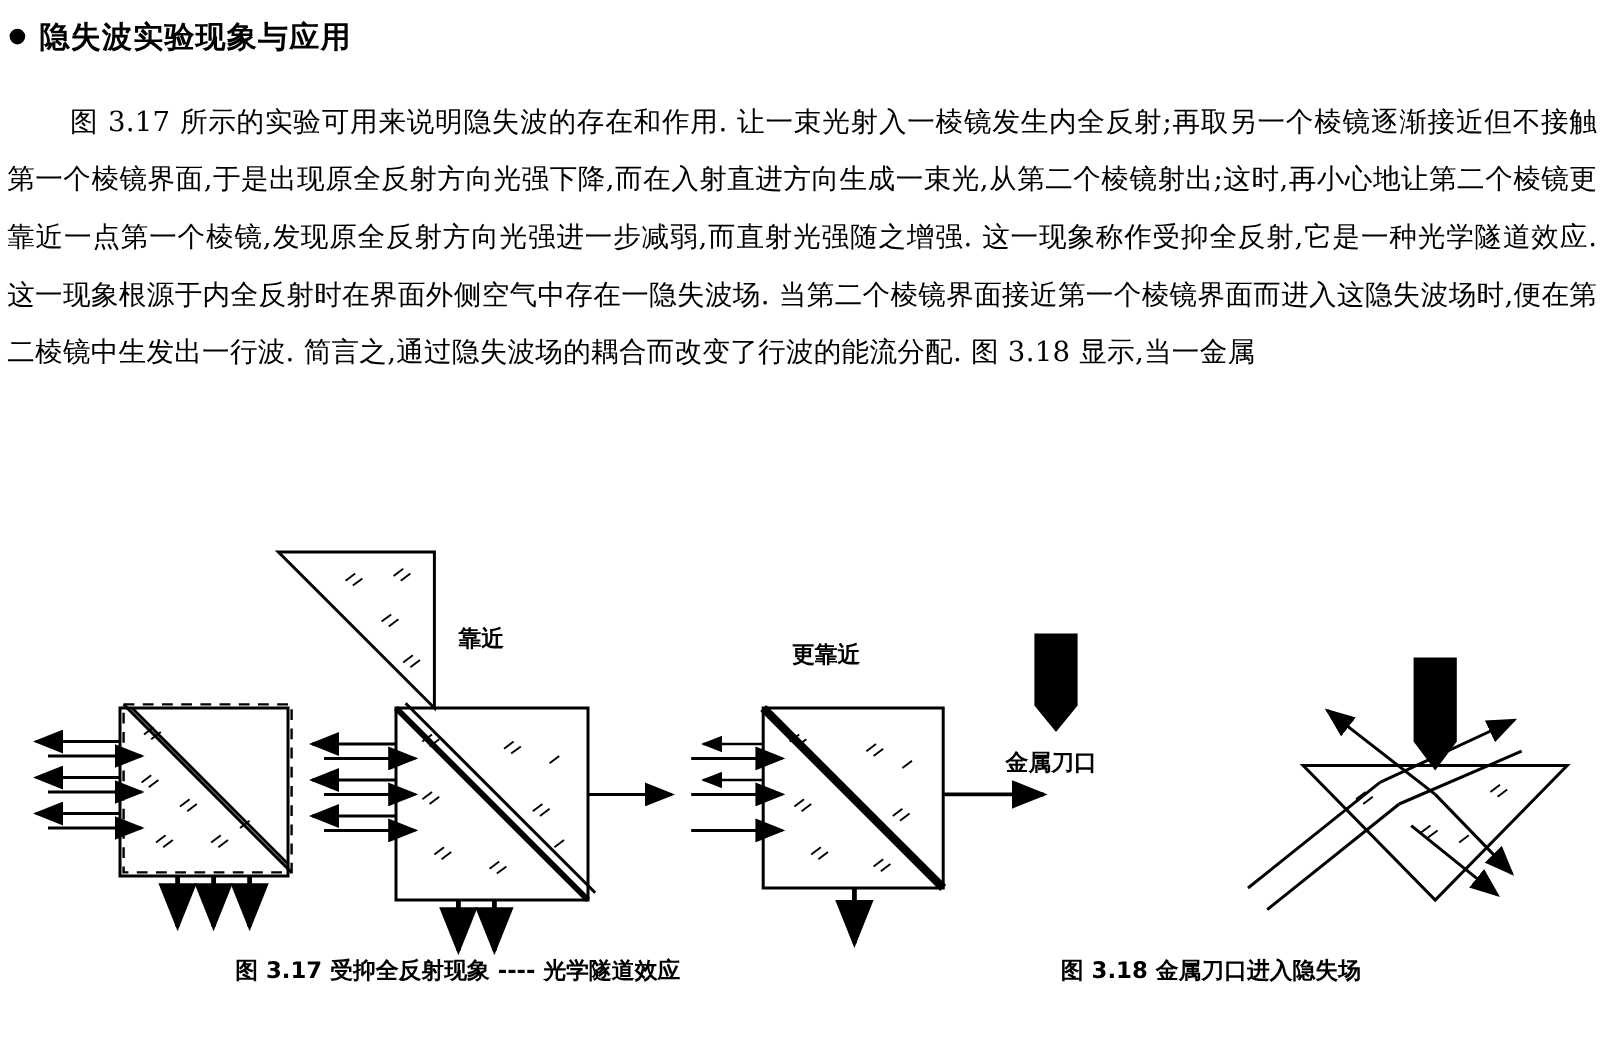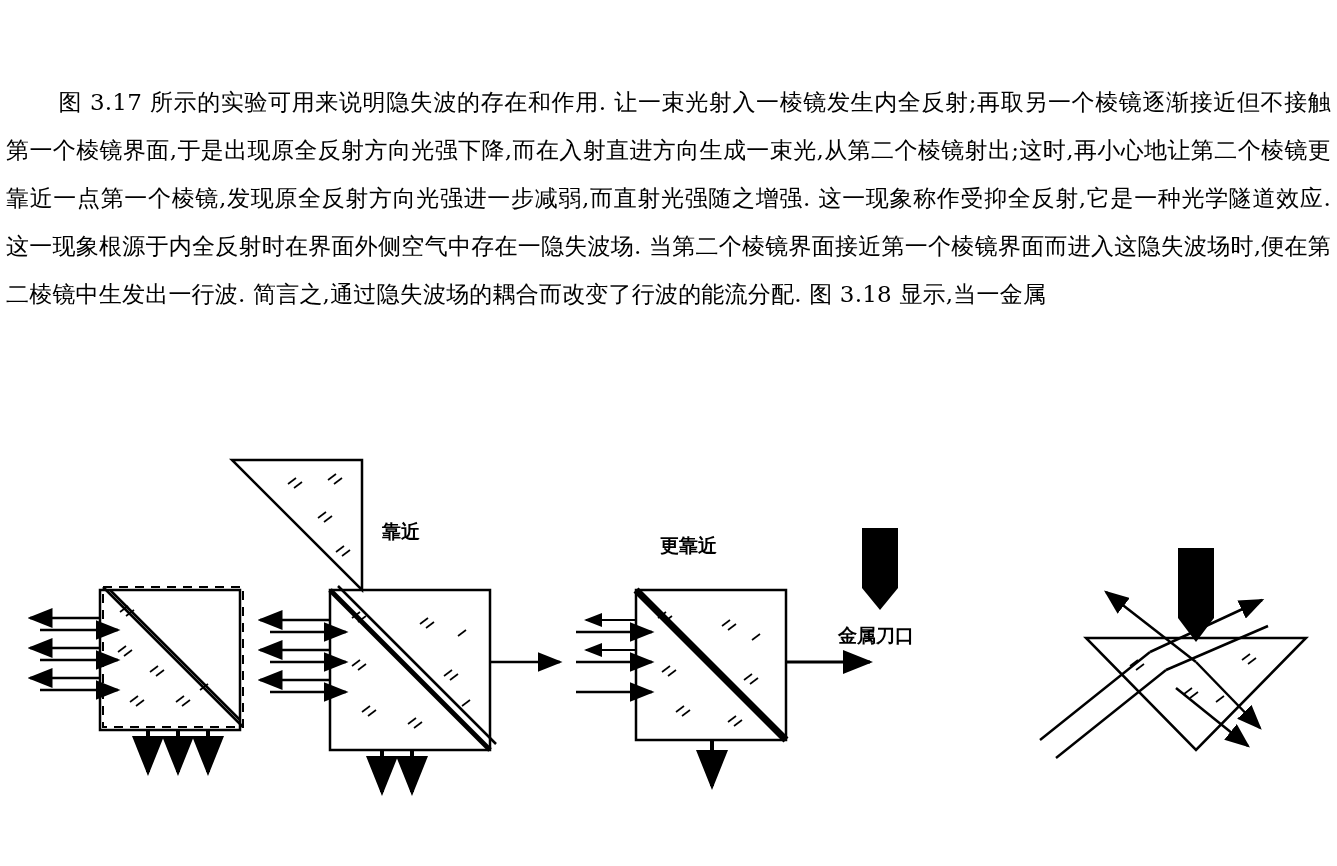--- a/index.html
+++ b/index.html
@@ -86,20 +86,24 @@
     font-family: "DejaVu Sans", sans-serif;
     font-weight: bold;
     font-size: 19px;
   }
 </style>
 </head>
 <body>
 
 <div class="page">
 
+  <div class="heading">
+    <span class="bullet"></span>
+    <span class="heading-text">隐失波实验现象与应用</span>
+  </div>
 
   <div class="body-text"><span class="indent"></span><span>图 3.17 所示的实验可用来说明隐失波的存在和作用. 让一束光射入一棱镜发生内全反射;再取另一个棱镜逐渐接近但不接触第一个棱镜界面,于是出现原全反射方向光强下降,而在入射直进方向生成一束光,从第二个棱镜射出;这时,再小心地让第二个棱镜更靠近一点第一个棱镜,发现原全反射方向光强进一步减弱,而直射光强随之增强. 这一现象称作受抑全反射,它是一种光学隧道效应. 这一现象根源于内全反射时在界面外侧空气中存在一隐失波场. 当第二个棱镜界面接近第一个棱镜界面而进入这隐失波场时,便在第二棱镜中生发出一行波. 简言之,通过隐失波场的耦合而改变了行波的能流分配. 图 3.18 显示,当一金属</span></div>
 
   <div class="figures">
     <svg class="fig-svg" width="1337" height="380" viewBox="0 0 1337 380">
       <defs>
         <marker id="ar" markerWidth="10" markerHeight="8" refX="9" refY="4" orient="auto">
           <polygon points="0,0 10,4 0,8" fill="#000"></polygon>
         </marker>
         <marker id="arS" markerWidth="9" markerHeight="7" refX="8" refY="3.5" orient="auto">
@@ -253,14 +257,16 @@
           <line x1="1242" y1="220" x2="1250" y2="214"></line>
             <line x1="1248" y1="224" x2="1256" y2="218"></line>
           <line x1="1184" y1="254" x2="1192" y2="248"></line>
             <line x1="1190" y1="258" x2="1198" y2="252"></line>
           <line x1="1216" y1="262" x2="1224" y2="256"></line>
         </g>
       </g>
     </svg>
   </div>
 
+  <div class="caption caption-left">图 3.17   受抑全反射现象 ---- 光学隧道效应</div>
+  <div class="caption caption-right">图 3.18    金属刀口进入隐失场</div>
 
 </div>
 
 </body></html>

